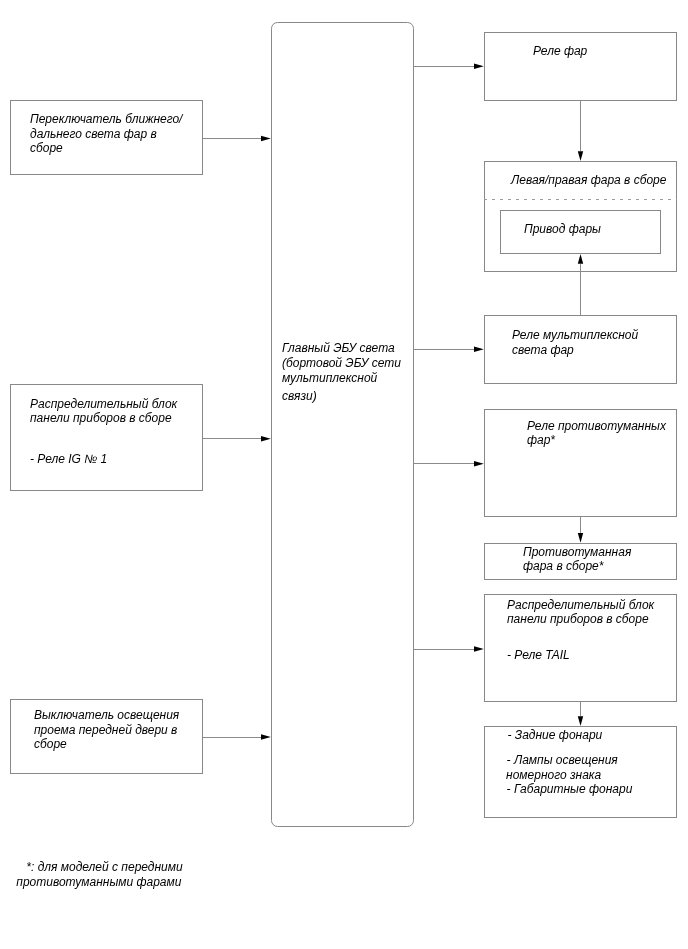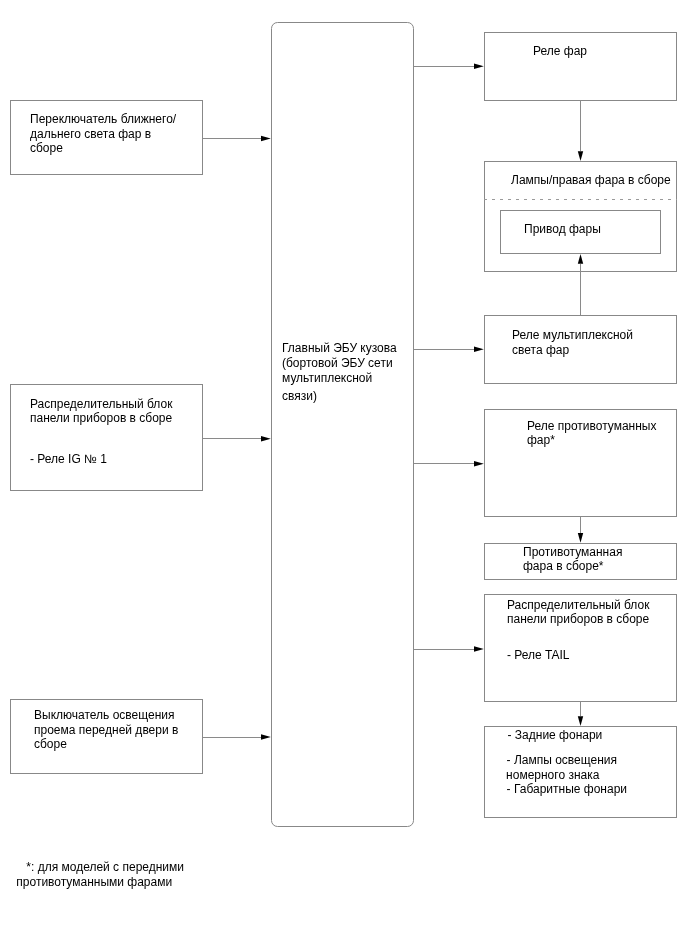--- a/index.html
+++ b/index.html
@@ -3,21 +3,21 @@
 <meta charset="utf-8">
 <title>Блок-схема системы освещения</title>
 <style>
   html,body{margin:0;padding:0;background:#ffffff;}
   body{width:688px;height:949px;position:relative;overflow:hidden;
        font-family:"Liberation Sans",sans-serif;color:#000000;
        -webkit-font-smoothing:antialiased;}
   .diagram{position:absolute;left:0;top:0;width:688px;height:949px;background:#fff;}
   .box{position:absolute;box-sizing:border-box;border:1px solid #888888;background:transparent;}
   .tline{position:absolute;white-space:nowrap;font-size:12px;line-height:12px;letter-spacing:0;
-         transform:translateZ(0);}
+         transform:translateZ(0);font-style:italic;}
   svg.lines{position:absolute;left:0;top:0;width:688px;height:949px;}
 </style>
 </head>
 <body>
 
 <div class="diagram">
 
   <div class="box" style="left:10px;top:100.0px;width:193.4px;height:75.3px;"></div>
   <div class="tline" style="left:30px;top:113.3px;">Переключатель ближнего/</div>
   <div class="tline" style="left:30px;top:127.7px;">дальнего света фар в</div>
@@ -27,30 +27,30 @@
   <div class="tline" style="left:30px;top:398.0px;">Распределительный блок</div>
   <div class="tline" style="left:30px;top:411.9px;">панели приборов в сборе</div>
   <div class="tline" style="left:30px;top:452.6px;">- Реле IG № 1</div>
 
   <div class="box" style="left:10px;top:699.0px;width:193.4px;height:74.9px;"></div>
   <div class="tline" style="left:34px;top:709.4px;">Выключатель освещения</div>
   <div class="tline" style="left:34px;top:723.8px;">проема передней двери в</div>
   <div class="tline" style="left:34px;top:737.5px;">сборе</div>
 
   <div class="box" style="left:271px;top:22px;width:143px;height:805px;border-radius:6.5px;"></div>
-  <div class="tline" style="left:282px;top:342.4px;">Главный ЭБУ кузова</div>
+  <div class="tline" style="left:282px;top:342.4px;">Главный ЭБУ света</div>
   <div class="tline" style="left:282px;top:357.0px;">(бортовой ЭБУ сети</div>
   <div class="tline" style="left:282px;top:371.9px;">мультиплексной</div>
   <div class="tline" style="left:282px;top:374px;margin-top:16px;">связи)</div>
 
   <div class="box" style="left:484px;top:31.5px;width:193.4px;height:69.3px;"></div>
   <div class="tline" style="left:533px;top:45.2px;">Реле фар</div>
 
   <div class="box" style="left:484px;top:161.0px;width:193.4px;height:110.9px;"></div>
-  <div class="tline" style="left:511px;top:173.6px;">Лампы/правая фара в сборе</div>
+  <div class="tline" style="left:511px;top:173.6px;">Левая/правая фара в сборе</div>
 
   <div class="box" style="left:500.4px;top:209.6px;width:161px;height:44.9px;"></div>
   <div class="tline" style="left:524px;top:222.8px;">Привод фары</div>
 
   <div class="box" style="left:484px;top:315.2px;width:193.4px;height:68.9px;"></div>
   <div class="tline" style="left:512px;top:328.6px;">Реле мультиплексной</div>
   <div class="tline" style="left:512px;top:344px;">света фар</div>
 
   <div class="box" style="left:484px;top:408.7px;width:193.4px;height:108.1px;"></div>
   <div class="tline" style="left:527px;top:419.6px;">Реле противотуманных</div>

